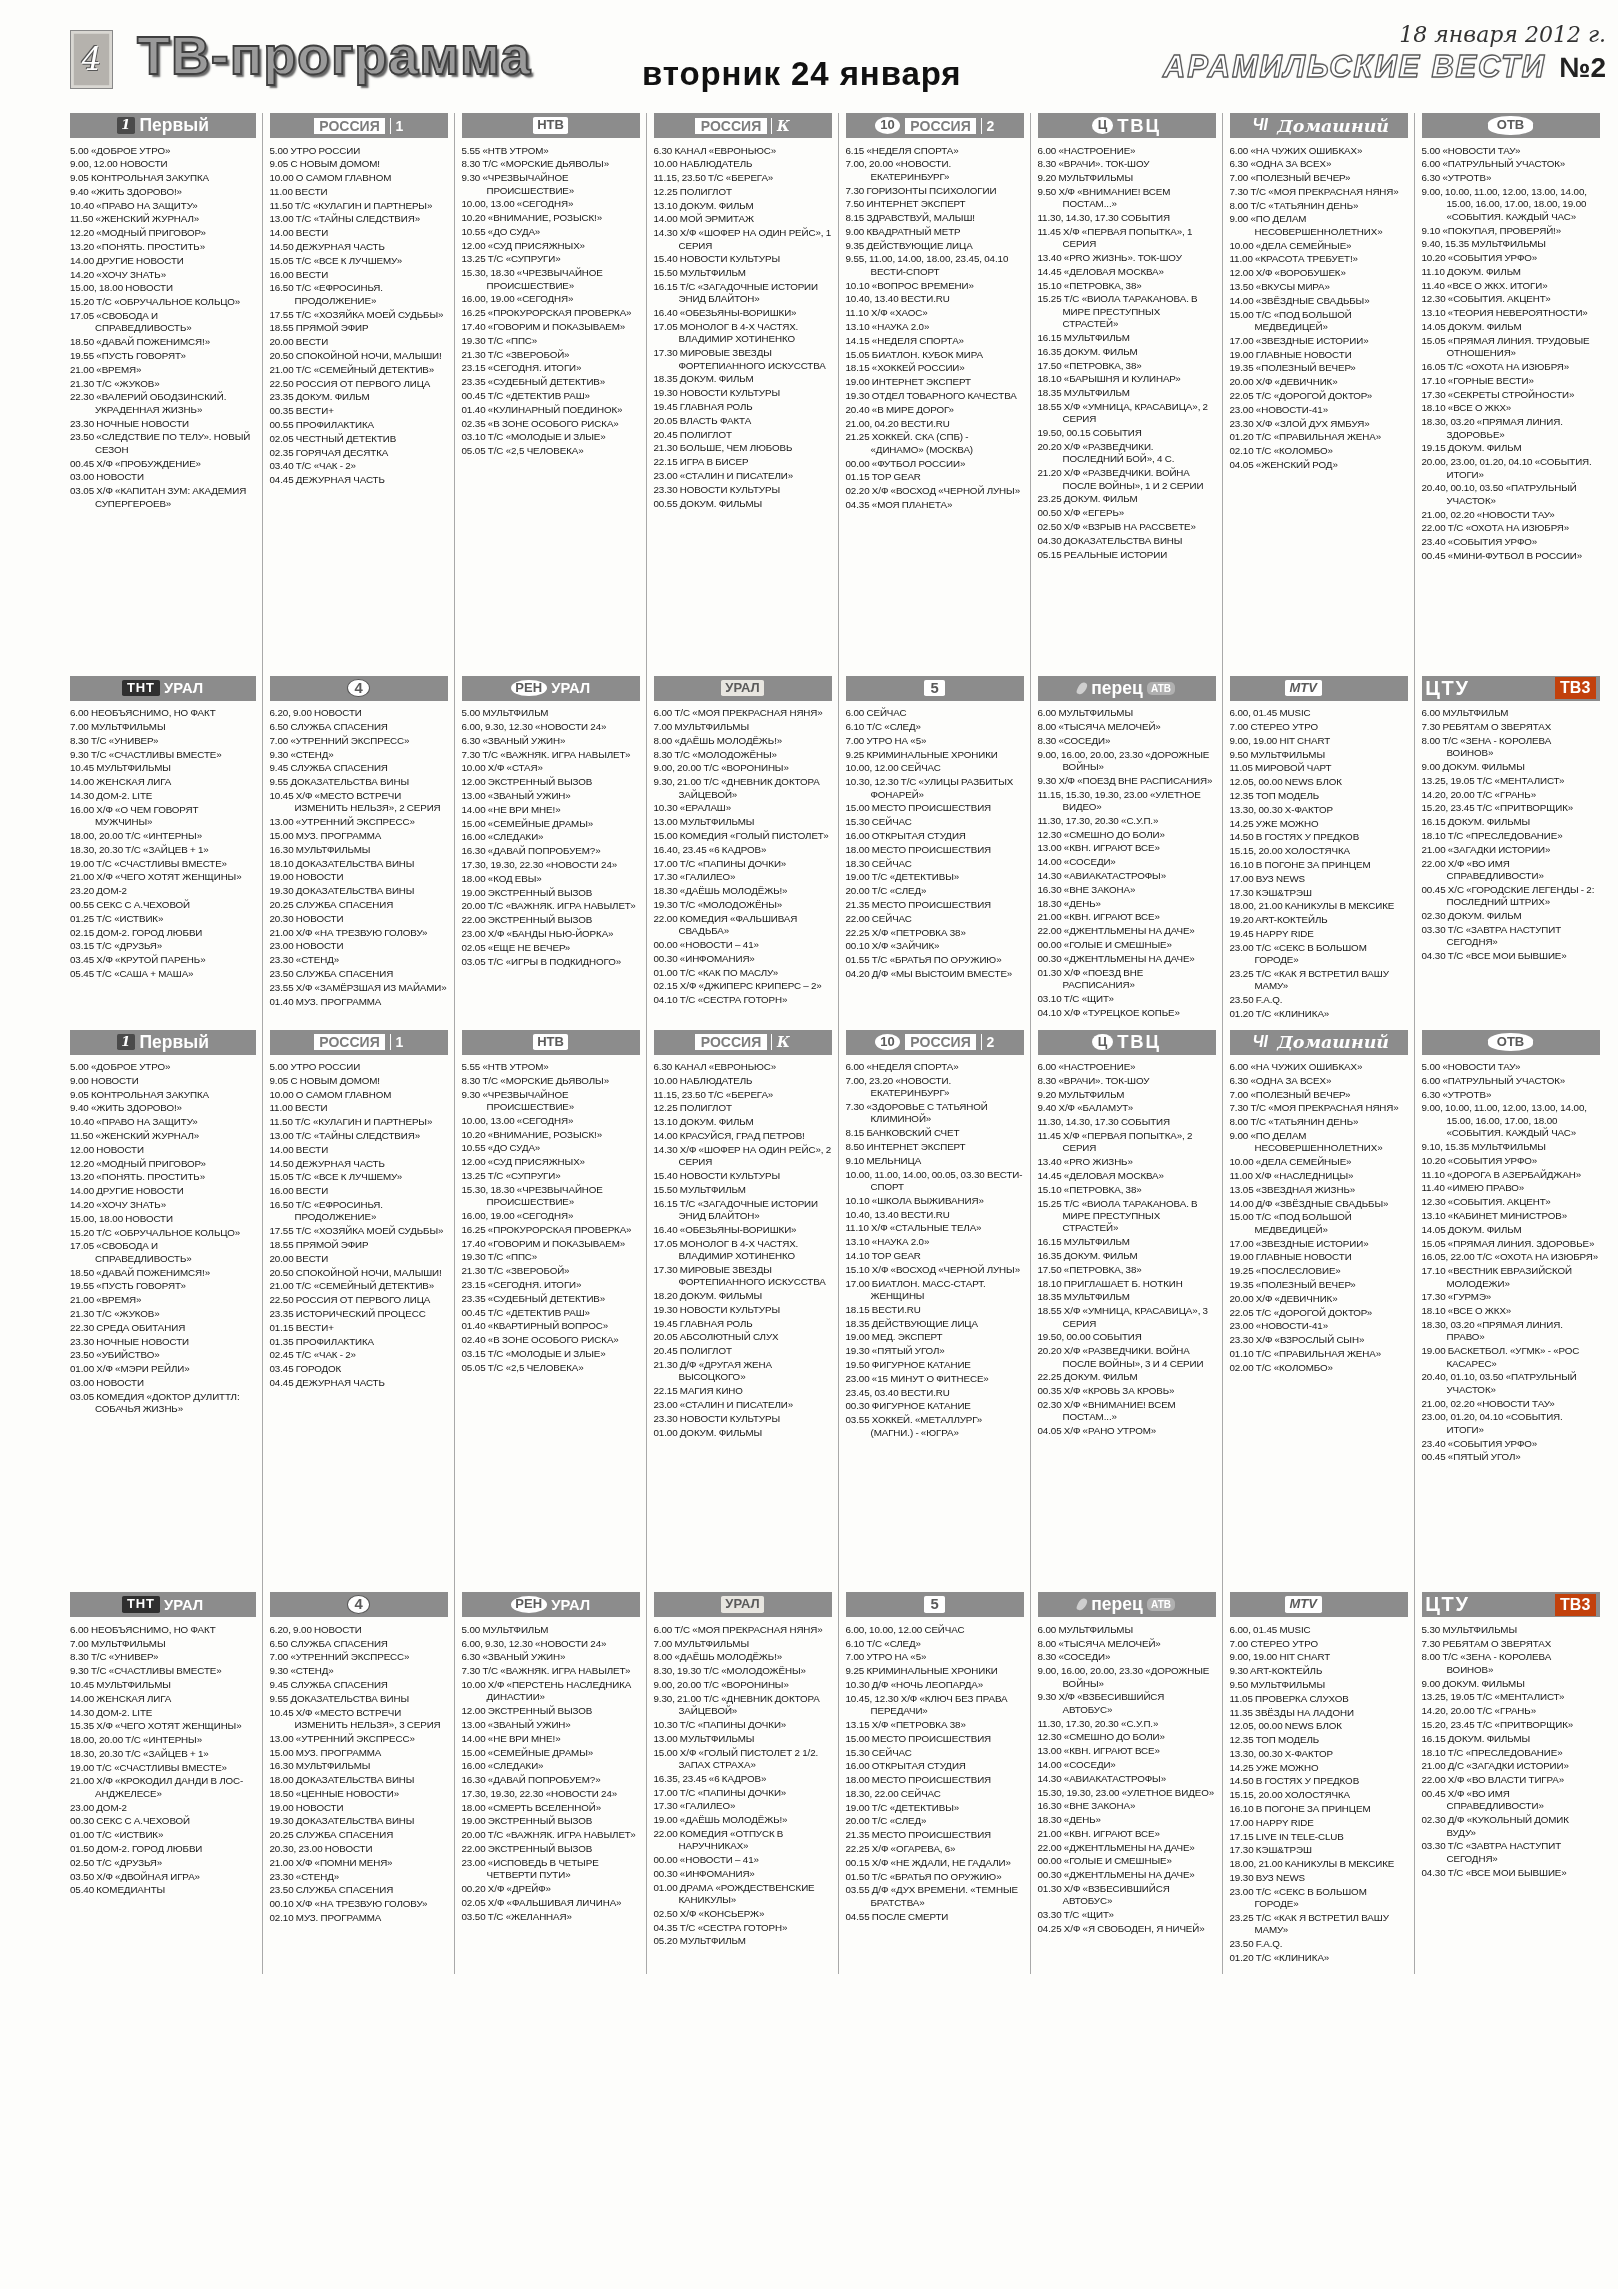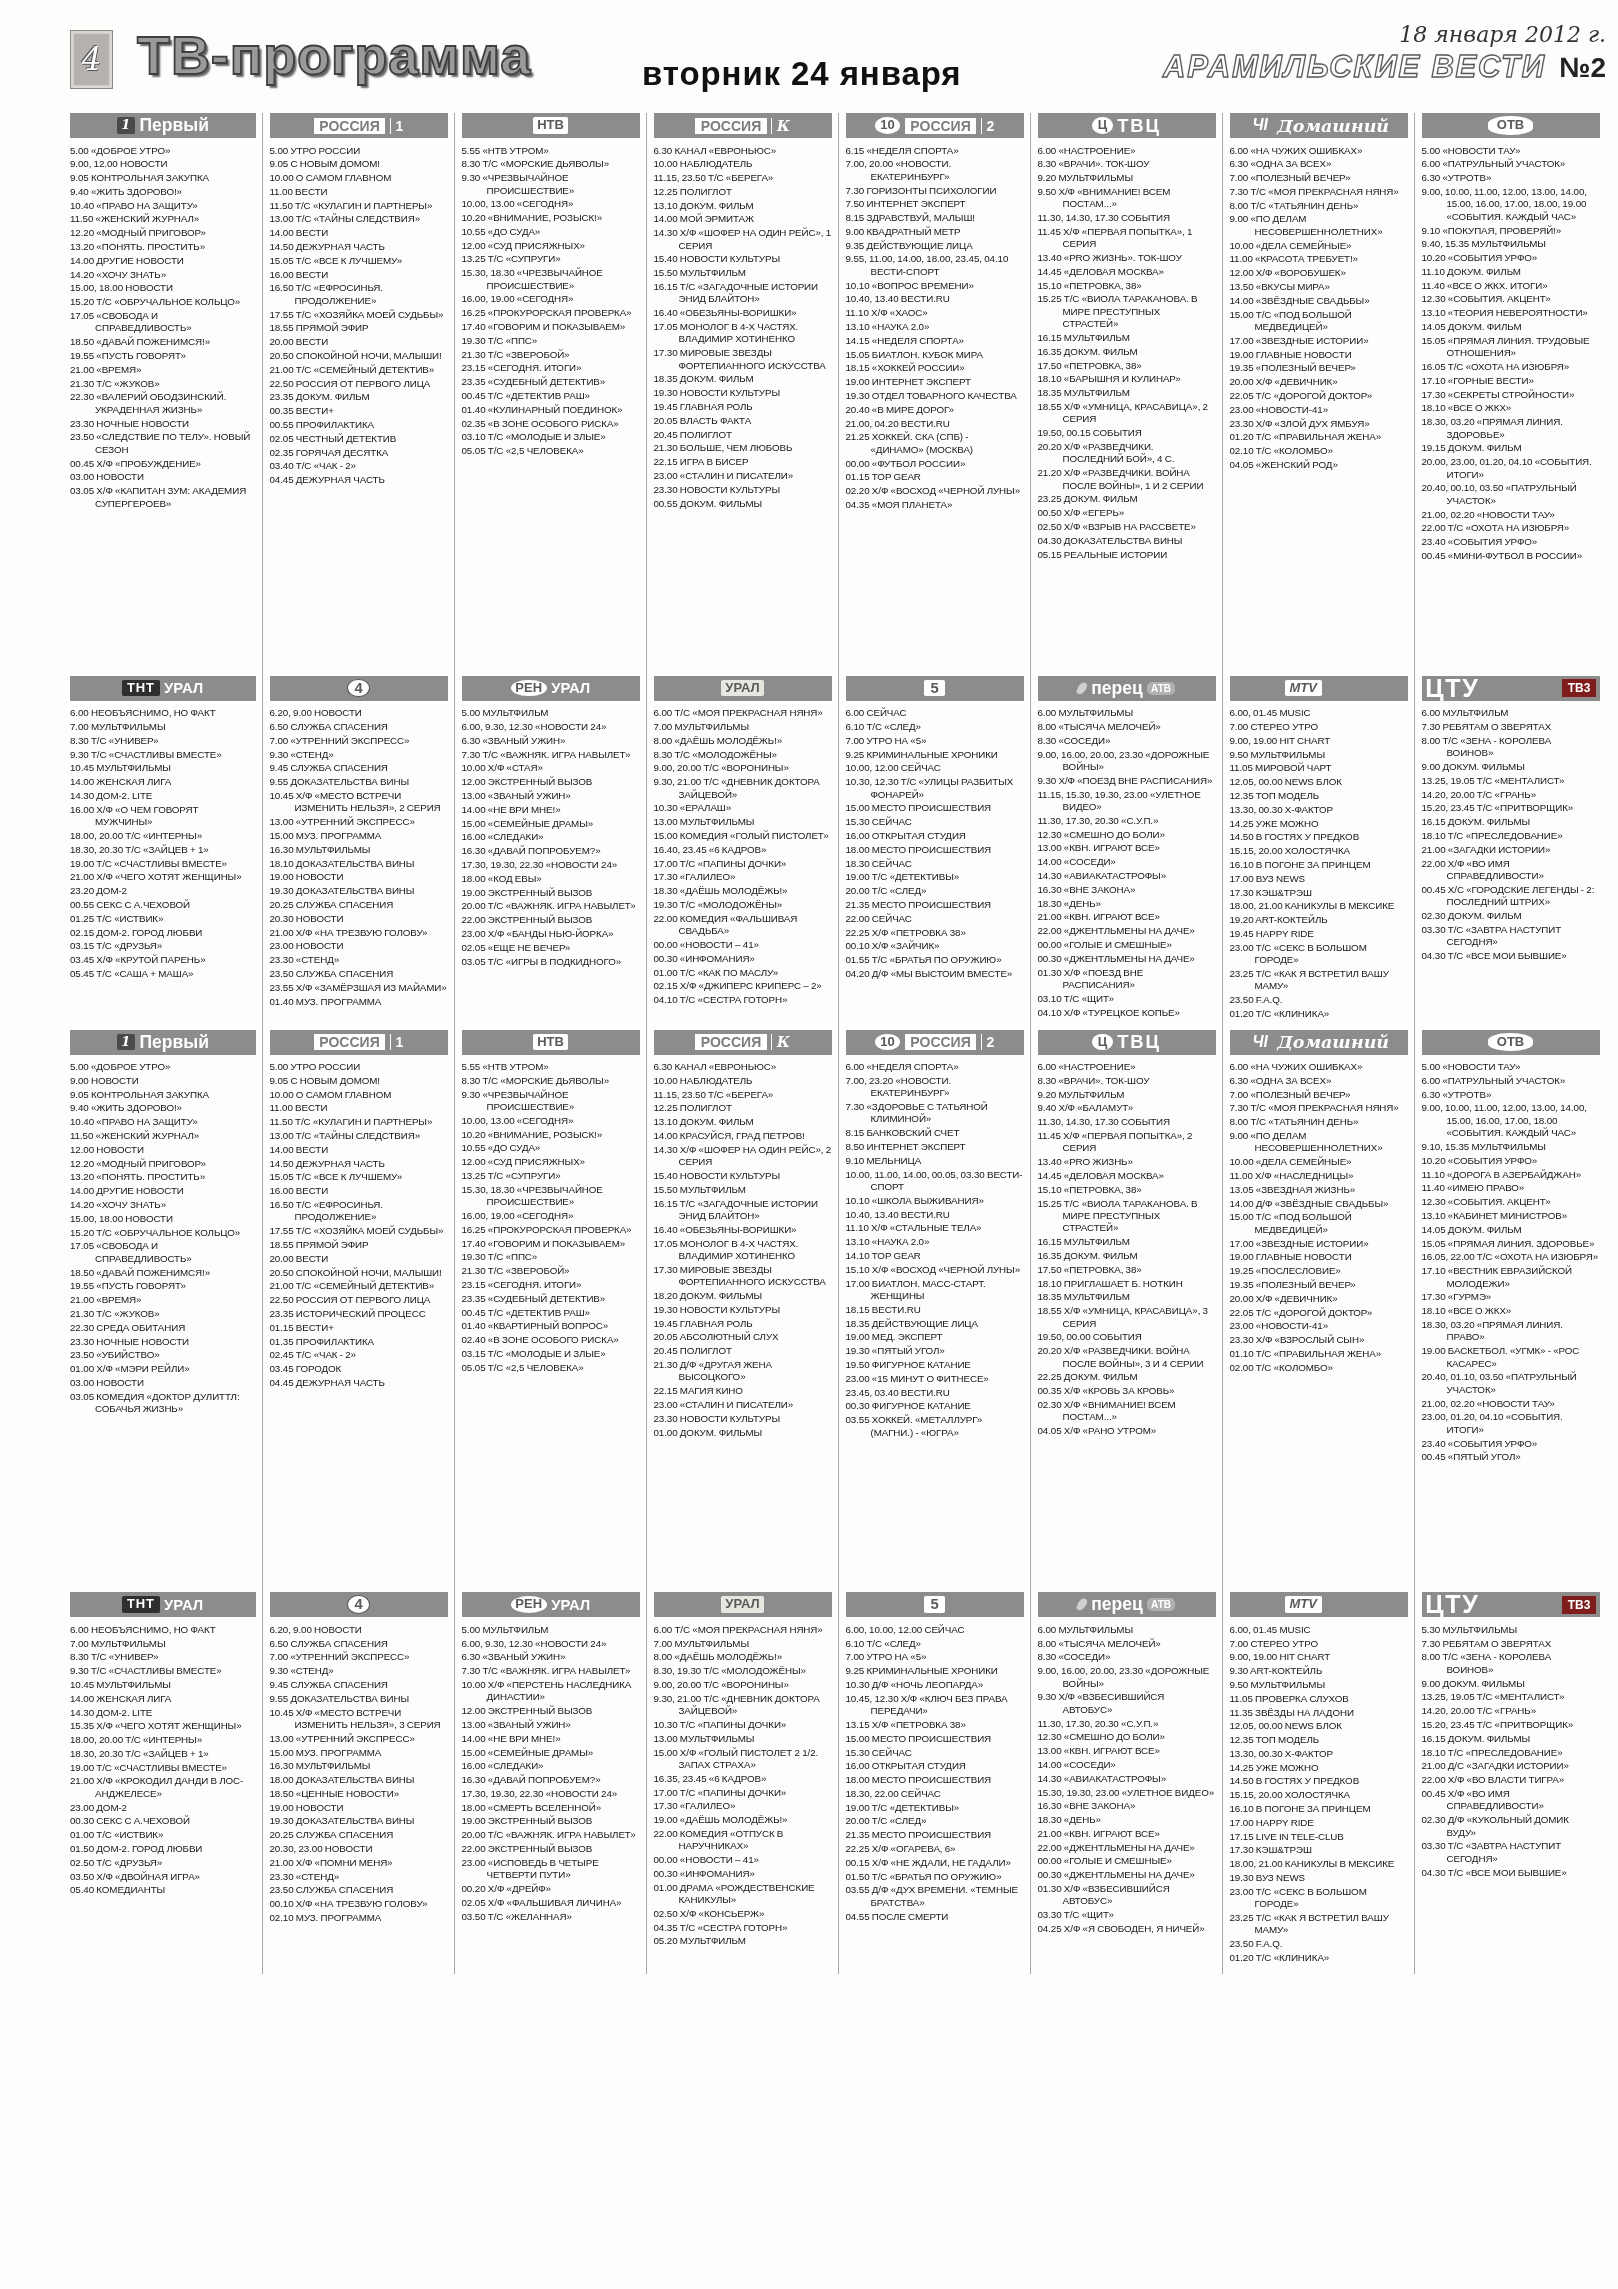--- a/index.html
+++ b/index.html
@@ -67,22 +67,22 @@
   .chan-bar.tnt .badge{background:#2f2f2f;color:#fff;letter-spacing:0.9px;}
   .chan-bar.ch4 .badge,.chan-bar.ch5 .badge{font-size:14.8px;padding:0 6.5px;}
   .chan-bar.ch4 .badge{border-radius:50%;border:1.8px solid #555;}
   .chan-bar.ren .badge{border-radius:50%;}
   .chan-bar.ural .badge{background:#e8e6e0;}
   .chan-bar.perec .label{text-transform:lowercase;font-size:17.5px;}
   .chan-bar.perec .tag{font-size:10px;background:#b0b0b0;border:none;padding:0.9px 3.7px;border-radius:5px;}
   .chan-bar.mtv .badge{font-style:italic;}
   .chan-bar.mtv .tag{border:none;background:#4a4a4a;border-radius:50%;padding:1.8px 3.7px;font-size:9.2px;margin-top:44px;}
   .chan-bar.ctu{justify-content:space-between;}
-  .chan-bar.ctu .label{font-size:25px;letter-spacing:1.8px;}
-  .chan-bar.ctu .tag{border:none;background:#7f1d1d;color:#fff;padding:1.8px 5.5px;font-size:12px;}
+  .chan-bar.ctu .label{font-size:20px;letter-spacing:1.8px;}
+  .chan-bar.ctu .tag{border:none;background:#c2410c;color:#fff;padding:1.8px 5.5px;font-size:16px;}
   .pepper{display:inline-block;width:8.3px;height:13px;background:#cfcfcf;border-radius:60% 40% 70% 30%;transform:rotate(24deg);}
   
   ul.listings{list-style:none;margin:0 0 9.2px;padding:0;font-size:9.8px;line-height:12.4px;letter-spacing:-0.1px;color:#161616;}
   ul.listings.first{min-height:522px;}
   ul.listings li{padding-left:25px;text-indent:-25px;margin-bottom:1.4px;word-spacing:-0.3px;}
 </style>
 </head>
 <body>
 
 <div class="page">

